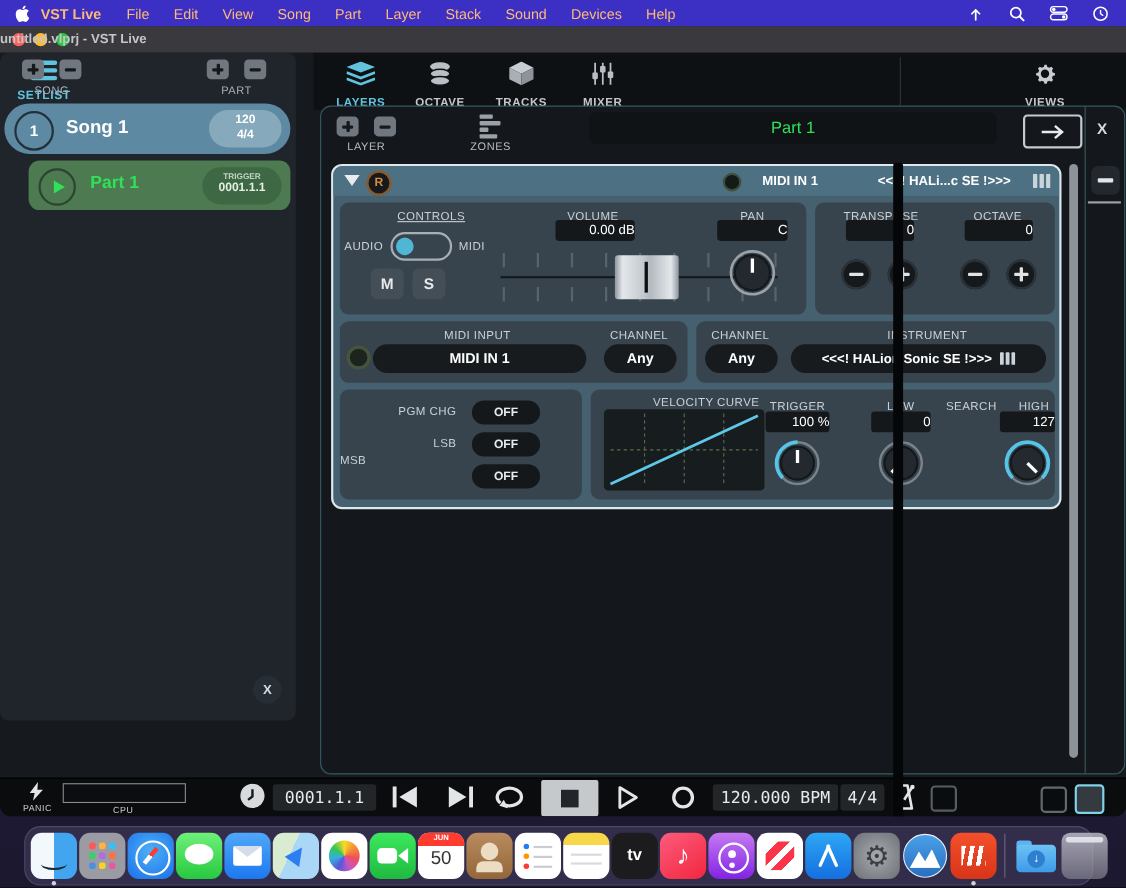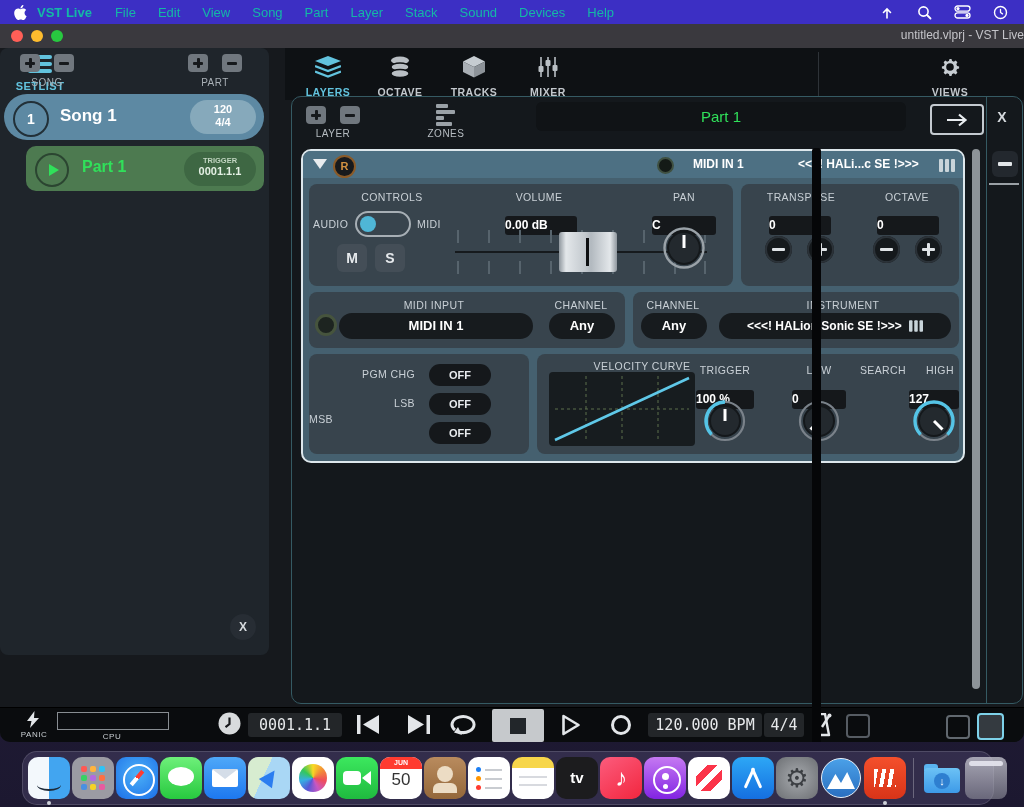--- a/index.html
+++ b/index.html
@@ -1,30 +1,30 @@
 <!DOCTYPE html>
 <html><head>
 <meta charset="utf-8">
 <style>
   html,body{margin:0;padding:0;background:#000;}
   #screen{position:relative;width:1024px;height:807px;overflow:hidden;
     font-family:"Liberation Sans",sans-serif;
     background:linear-gradient(180deg,#2a2344 0%,#241e3a 60%,#1c1830 100%);}
   .abs{position:absolute;}
   
-  #menubar{left:0;top:0;width:1024px;height:24px;background:#3c2fc4;display:flex;align-items:center;color:#14b8a6;font-size:13px;}
+  #menubar{left:0;top:0;width:1024px;height:24px;background:#3c2fc4;display:flex;align-items:center;color:#fdba74;font-size:13px;}
   #menubar .mi{margin:0 11px;white-space:nowrap;}
   #menubar .appname{font-weight:bold;margin:0 12px 0 10px;}
   #menubar .spacer{flex:1;}
   #menubar svg{display:block;}
   .statusicons{display:flex;align-items:center;gap:22px;margin-right:16px;}
   
   #titlebar{left:0;top:24px;width:1024px;height:24px;background:#3a393e;border-bottom:1px solid #1c1c1f;}
   .tl{position:absolute;top:6px;width:12px;height:12px;border-radius:50%;}
-  #wintitle{position:absolute;left:0;right:0;top:4px;text-align:right;color:#c4c4c9;font-size:12px;font-weight:normal;}
+  #wintitle{position:absolute;left:0;right:0;top:4px;text-align:left;color:#c4c4c9;font-size:12px;font-weight:bold;}
   #winbody{left:0;top:48px;width:1024px;height:694px;background:#16191d;border-radius:0 0 10px 10px;overflow:hidden;}
   
   .cy{color:#62c3de;}
   .setbar{width:24px;height:4px;background:#62c3de;border-radius:2px;margin:0 0 3px 0;}
   #sidepanel{left:8px;top:52px;width:269px;height:607px;background:#1f252b;border-radius:8px;}
   .sqbtn{position:absolute;width:20px;height:18px;background:#70777e;border-radius:4px;}
   .sqbtn .h{position:absolute;left:5px;top:7.5px;width:10px;height:3px;background:#16191c;border-radius:1px;}
   .sqbtn .v{position:absolute;left:8.5px;top:4px;width:3px;height:10px;background:#16191c;border-radius:1px;}
   .grplbl{position:absolute;font-size:10px;color:#a9b0b6;letter-spacing:.5px;}
   .songitem{position:absolute;left:4px;top:46px;width:260px;height:46px;background:#5d89a3;border-radius:23px;}
@@ -50,21 +50,21 @@
   
   #layerpanel{position:absolute;left:9px;top:52px;width:660px;height:310px;background:#45606f;border:2px solid #dde7ec;border-radius:10px;overflow:hidden;}
   #layerhead{position:absolute;left:0;top:0;width:100%;height:27px;background:#4d7083;}
   .tri-down{width:0;height:0;border-left:7px solid transparent;border-right:7px solid transparent;border-top:10px solid #e8ecef;}
   .rbadge{position:absolute;left:30px;top:4px;width:19px;height:19px;border-radius:50%;background:#17191c;border:2px solid #8a5a28;color:#d09040;font-weight:bold;font-size:11px;text-align:center;line-height:19px;}
   .layerpill{position:absolute;left:58px;top:3px;width:282px;height:21px;background:#3c5868;border-radius:6px;color:#fff;font-weight:bold;font-size:12.5px;text-align:center;line-height:21px;}
   .led-sm{position:absolute;left:354px;top:6px;width:13px;height:13px;border-radius:50%;background:#141a16;border:2px solid #3f5041;}
   .hdrtxt{position:absolute;top:6px;color:#fff;font-weight:bold;font-size:12px;}
   .card{position:absolute;background:#38444d;border-radius:8px;}
   .lbl{position:absolute;font-size:10.5px;color:#c9d0d6;letter-spacing:.4px;}
-  .valbox{position:absolute;background:#15181b;border-radius:3px;color:#fff;font-weight:bold;font-size:12px;text-align:left;margin-top:16px;}
+  .valbox{position:absolute;background:#15181b;border-radius:3px;color:#fff;font-weight:normal;font-size:12px;text-align:right;}
   .pill{position:absolute;background:#171b1e;border-radius:14px;color:#fff;font-weight:bold;font-size:13px;text-align:center;}
   .offpill{position:absolute;width:62px;height:22px;background:#15181b;border-radius:11px;color:#e8ebee;font-weight:bold;font-size:11px;text-align:center;line-height:22px;}
   .togglepill{position:absolute;width:52px;height:22px;border:2px solid #a7afb5;border-radius:13px;}
   .toggleknob{position:absolute;left:3px;top:3px;width:16px;height:16px;border-radius:50%;background:#4fb6d6;}
   .msbtn{position:absolute;width:30px;height:28px;background:#444e57;border-radius:6px;color:#e7eaed;font-weight:bold;font-size:14px;text-align:center;line-height:28px;}
   .cirbtn{position:absolute;width:27px;height:27px;border-radius:50%;background:#15191c;box-shadow:inset 0 0 0 2px #2b3238;}
   .cirbtn .h{position:absolute;left:7px;top:12px;width:13px;height:3px;background:#dfe3e6;border-radius:1px;}
   .cirbtn .v{position:absolute;left:12px;top:7px;width:3px;height:13px;background:#dfe3e6;border-radius:1px;}
   .tick{position:absolute;width:1.5px;height:13px;background:#57646d;}
   .fader{position:absolute;width:58px;height:40px;border-radius:3px;
@@ -344,21 +344,21 @@
                 <g fill="#c9d4da">
                   <rect x="0" y="0" width="4" height="13" rx="1"></rect>
                   <rect x="6" y="0" width="4" height="13" rx="1"></rect>
                   <rect x="12" y="0" width="4" height="13" rx="1"></rect>
                 </g>
               </svg>
           </span>
         </div>
 
         <div class="card" style="left:6px;top:33px;width:424px;height:102px;">
-          <div class="lbl" style="left:28px;top:7px;width:110px;text-align:center;">CONTROLS</div>
+          <div class="lbl" style="left:28px;top:7px;width:110px;text-align:center;text-decoration:underline;">CONTROLS</div>
           <div class="lbl" style="left:4px;top:34px;">AUDIO</div>
           <div class="togglepill" style="left:46px;top:27px;">
               <span class="toggleknob"></span>
             </div>
           <div class="lbl" style="left:108px;top:34px;">MIDI</div>
           <div class="msbtn" style="left:28px;top:60px;">M</div>
           <div class="msbtn" style="left:66px;top:60px;">S</div>
 
           <div class="lbl" style="left:195px;top:7px;width:70px;text-align:center;">VOLUME</div>
           <div class="valbox" style="left:196px;top:16px;width:72px;height:19px;line-height:19px;">0.00 dB</div>

